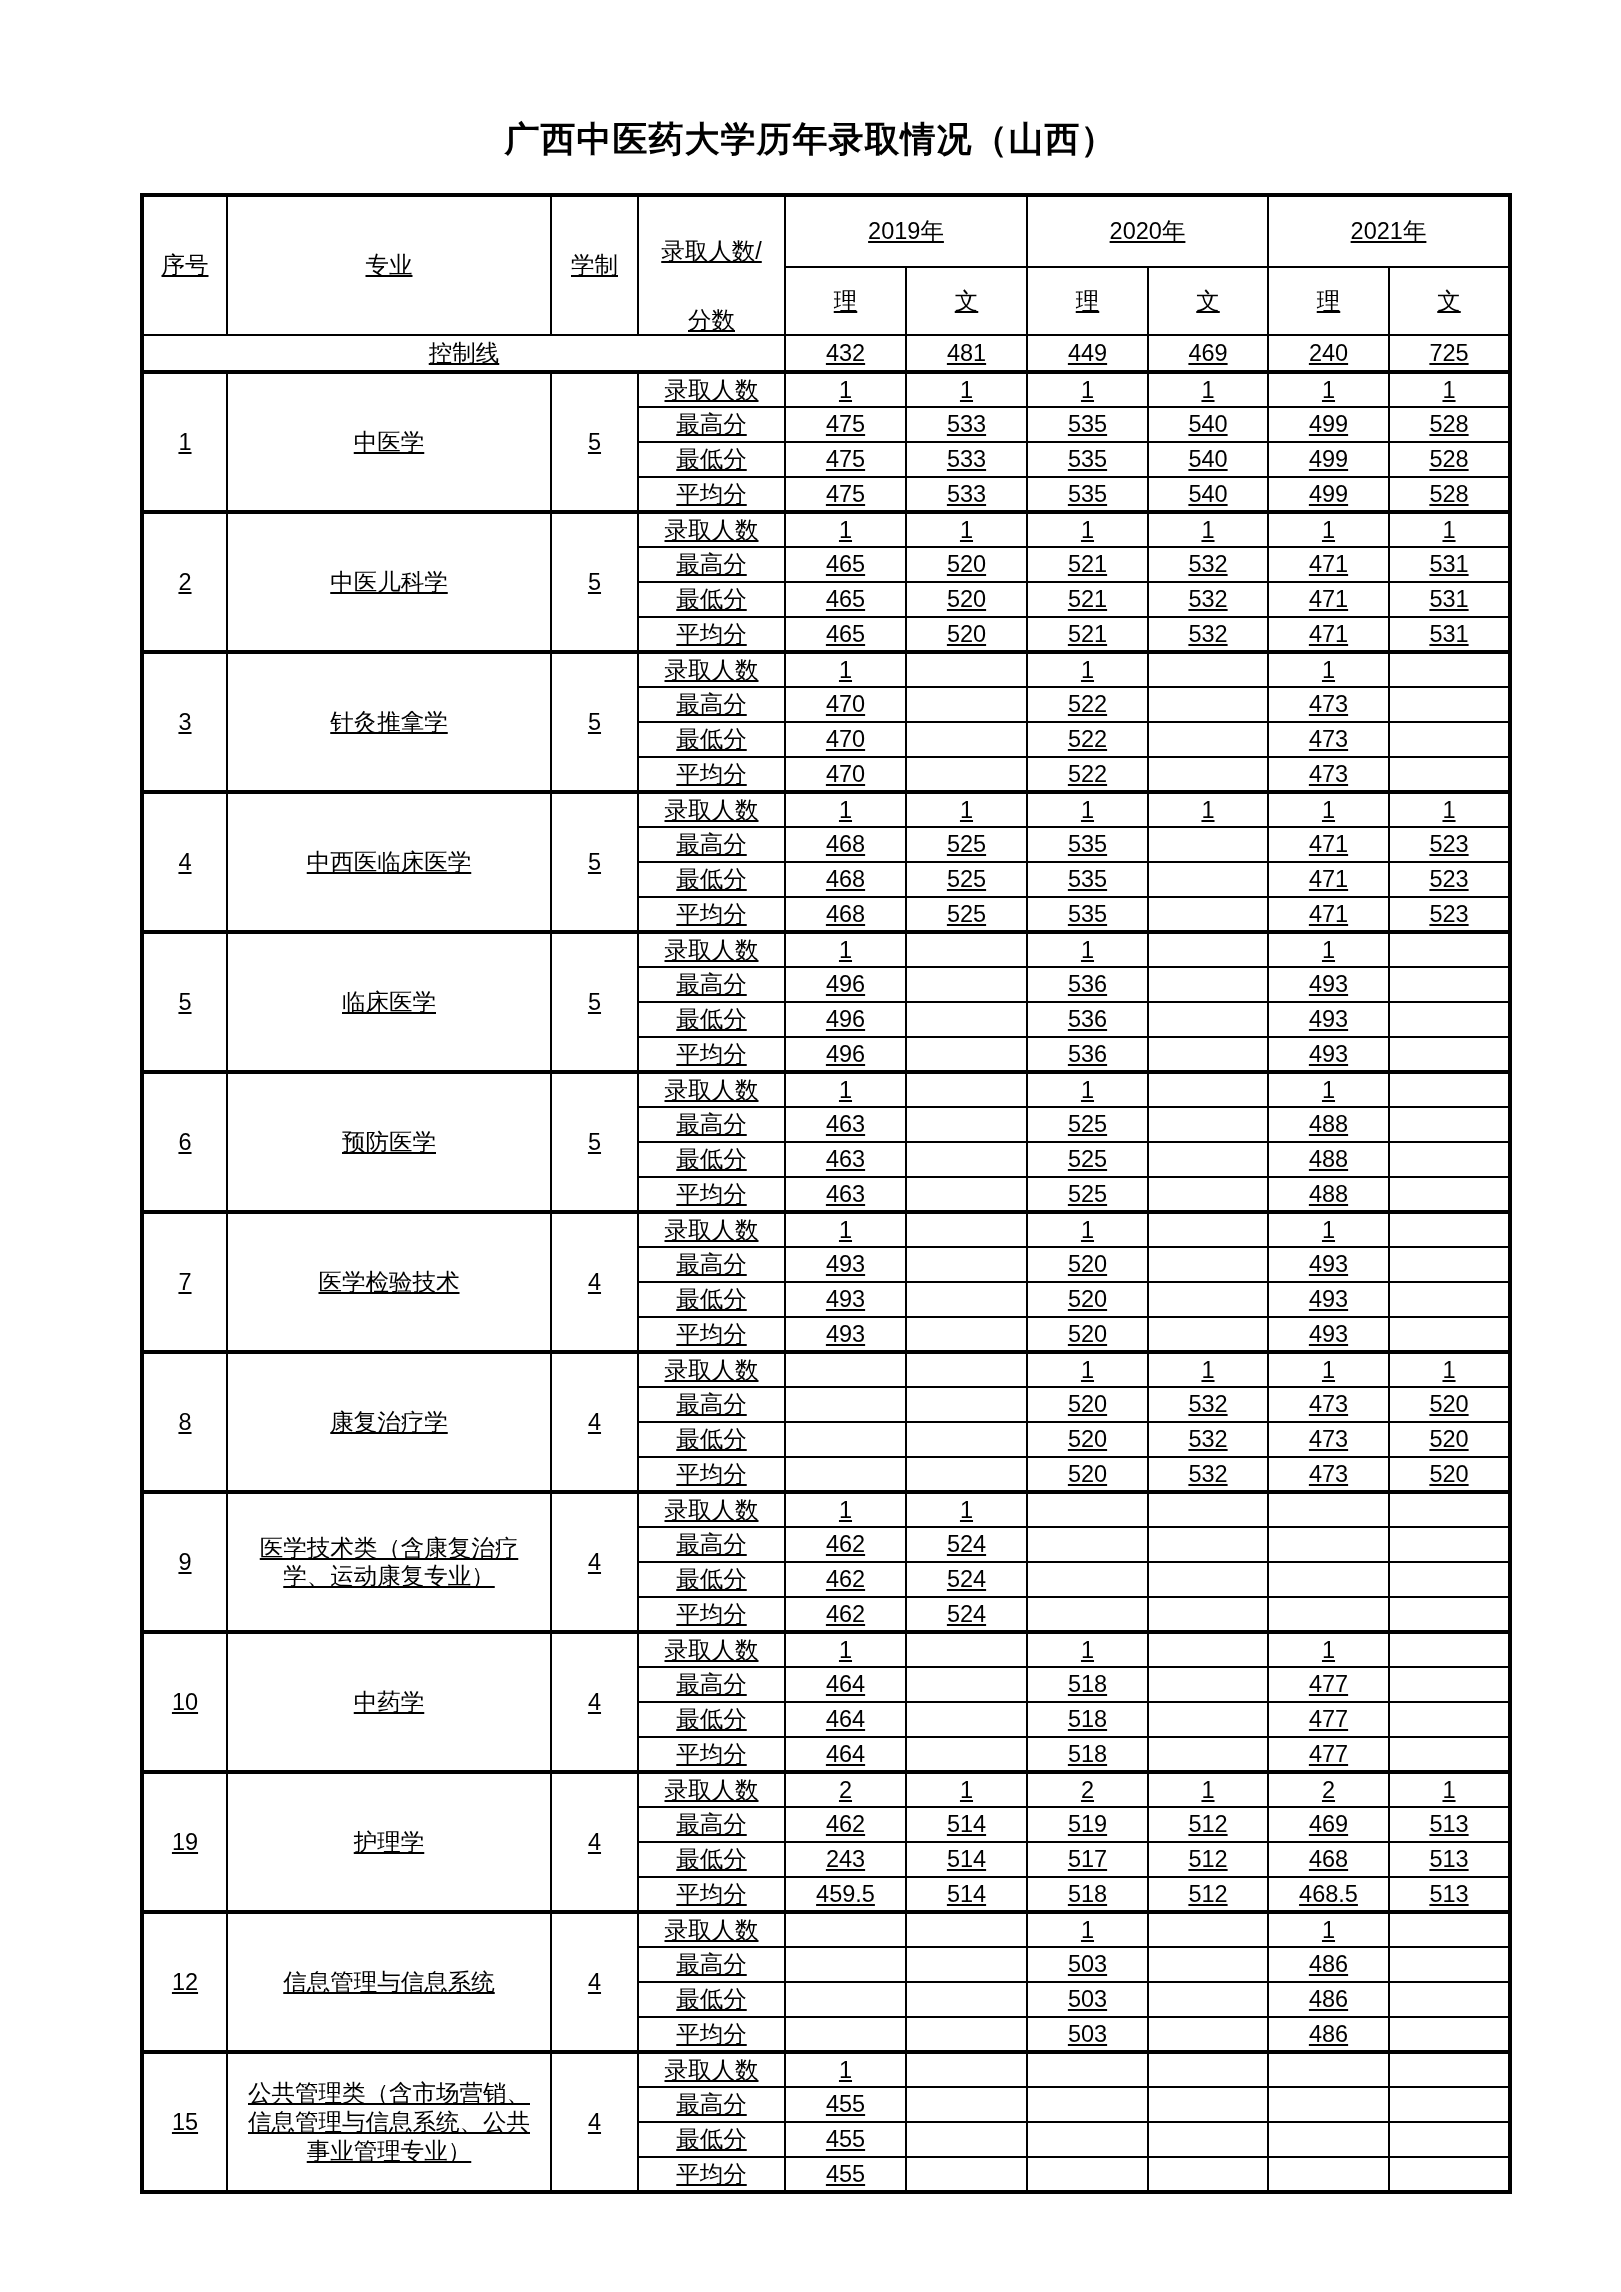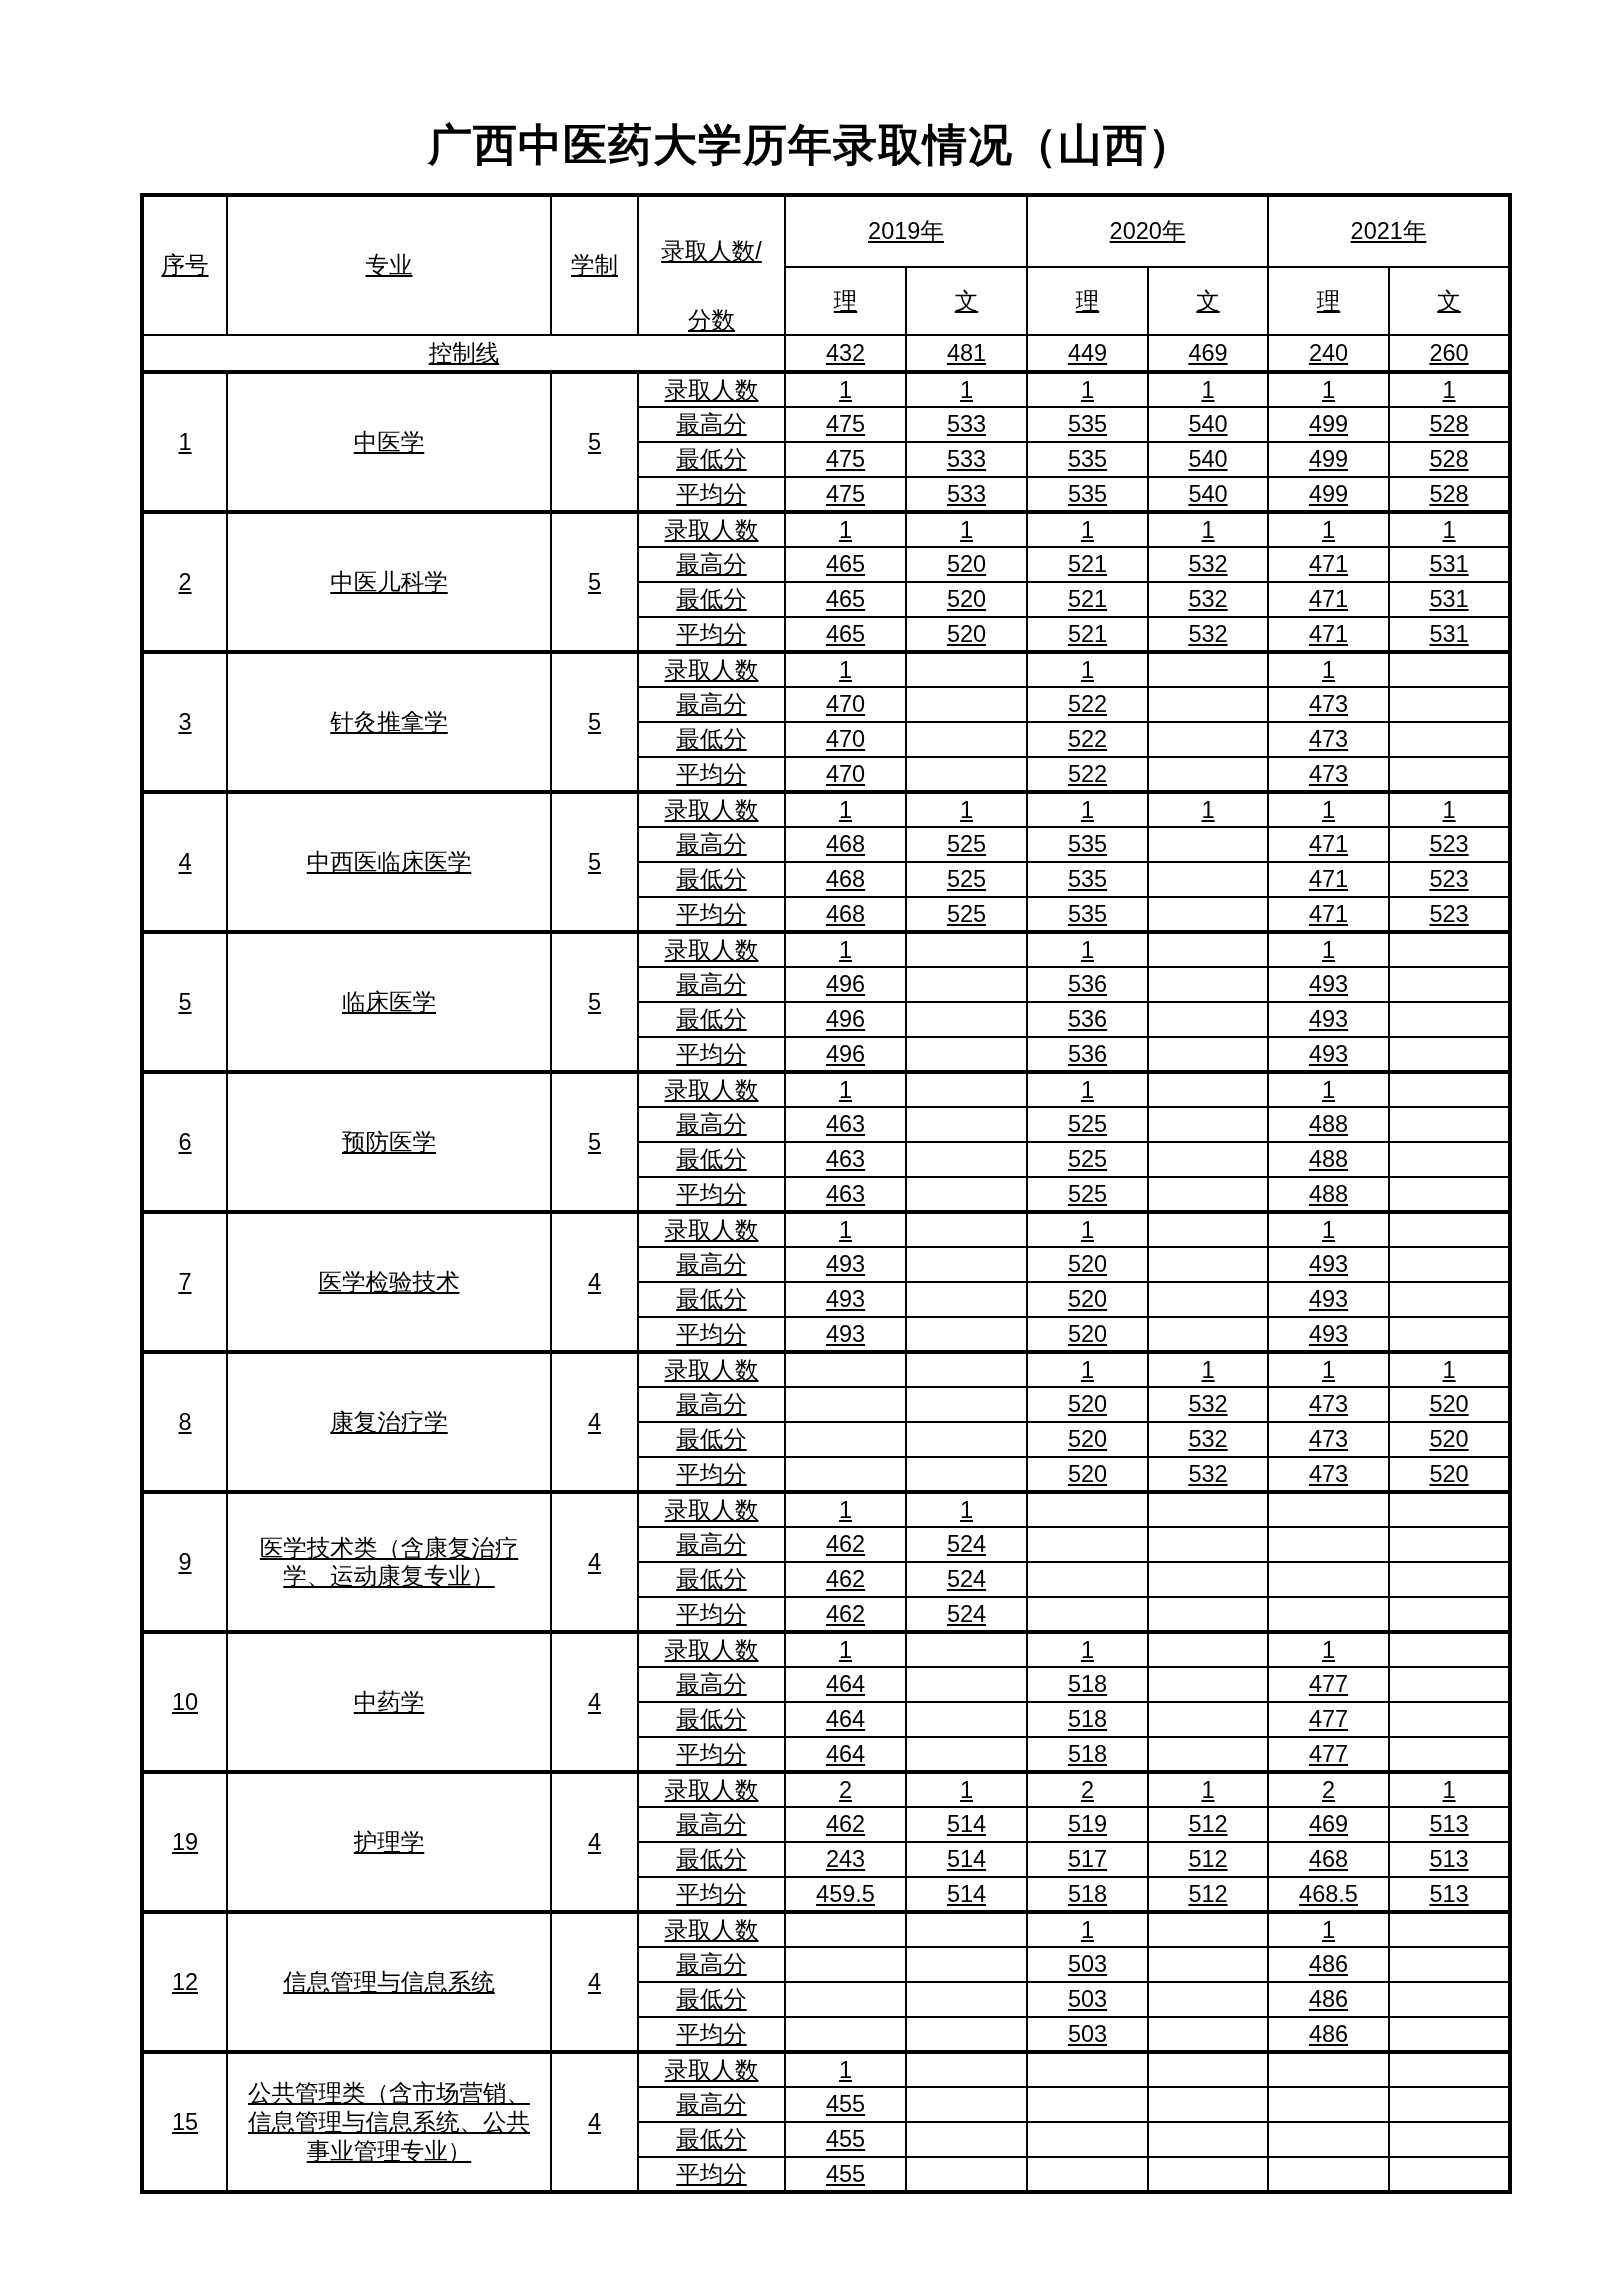--- a/index.html
+++ b/index.html
@@ -6,21 +6,21 @@
   html, body { margin: 0; padding: 0; }
   body {
     width: 1621px; height: 2293px;
     background: #ffffff; color: #000000;
     position: relative;
     font-family: "Liberation Sans", "DejaVu Sans", sans-serif;
   }
   .page-title {
     position: absolute; top: 116px; left: 0; width: 100%;
     text-align: center;
-    font-size: 44px; font-weight: bold;
+    font-size: 35px; font-weight: bold;
     letter-spacing: 1px;
     white-space: nowrap;
   }
   table.adm-table {
     position: absolute; left: 140px; top: 193px;
     width: 1366px;
     border-collapse: collapse; table-layout: fixed;
     border: 4.9px solid #000;
     text-decoration: underline;
   }
@@ -82,21 +82,21 @@
     </tr>
   </thead>
   <tbody>
       <tr class="ctrl-row">
         <td colspan="4">控制线</td>
         <td>432</td>
         <td>481</td>
         <td>449</td>
         <td>469</td>
         <td>240</td>
-        <td>260</td>
+        <td>725</td>
       </tr>
       <tr class="group-start">
         <td rowspan="4">1</td>
         <td rowspan="4" class="major-cell">中医学</td>
         <td rowspan="4">5</td>
         <td>录取人数</td>
         <td>1</td>
         <td>1</td>
         <td>1</td>
         <td>1</td>

